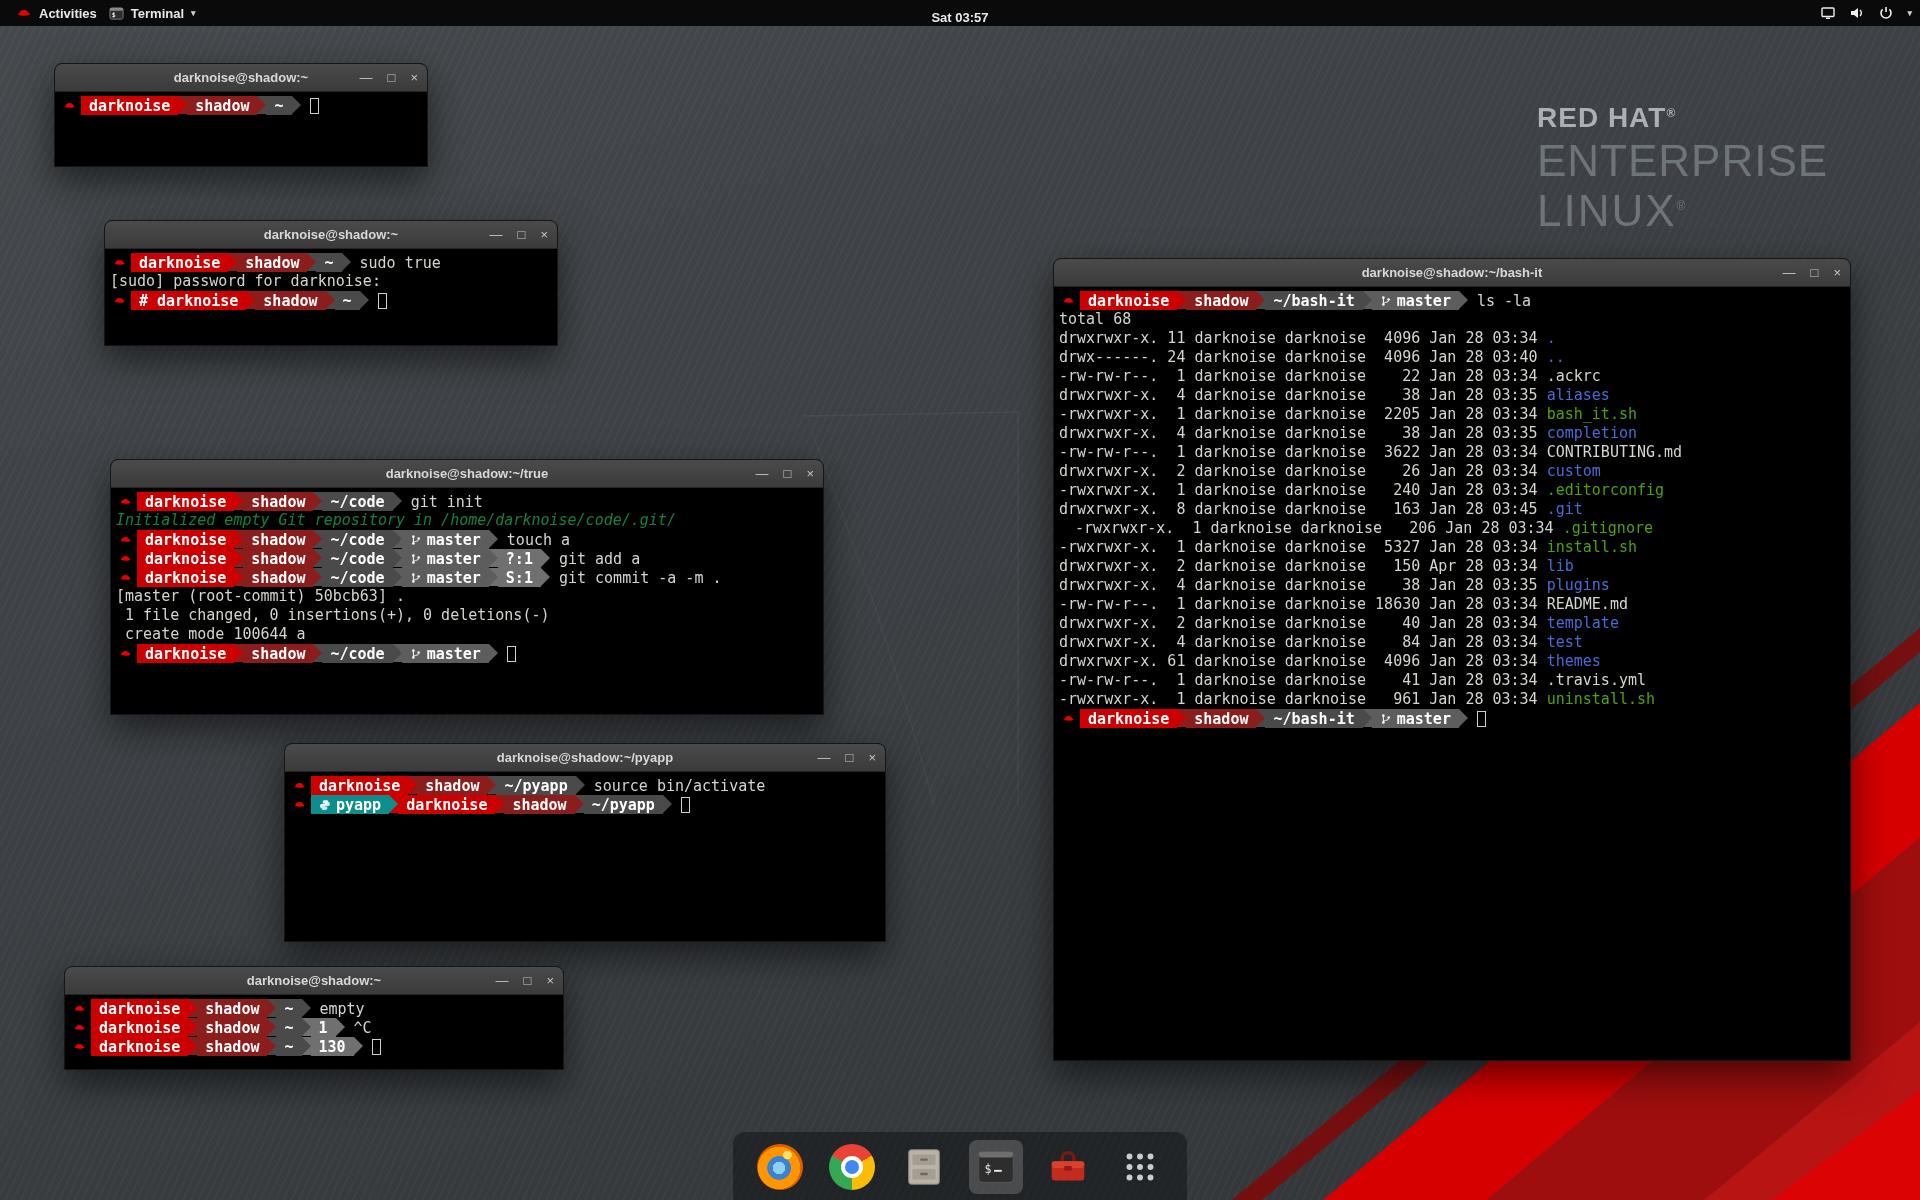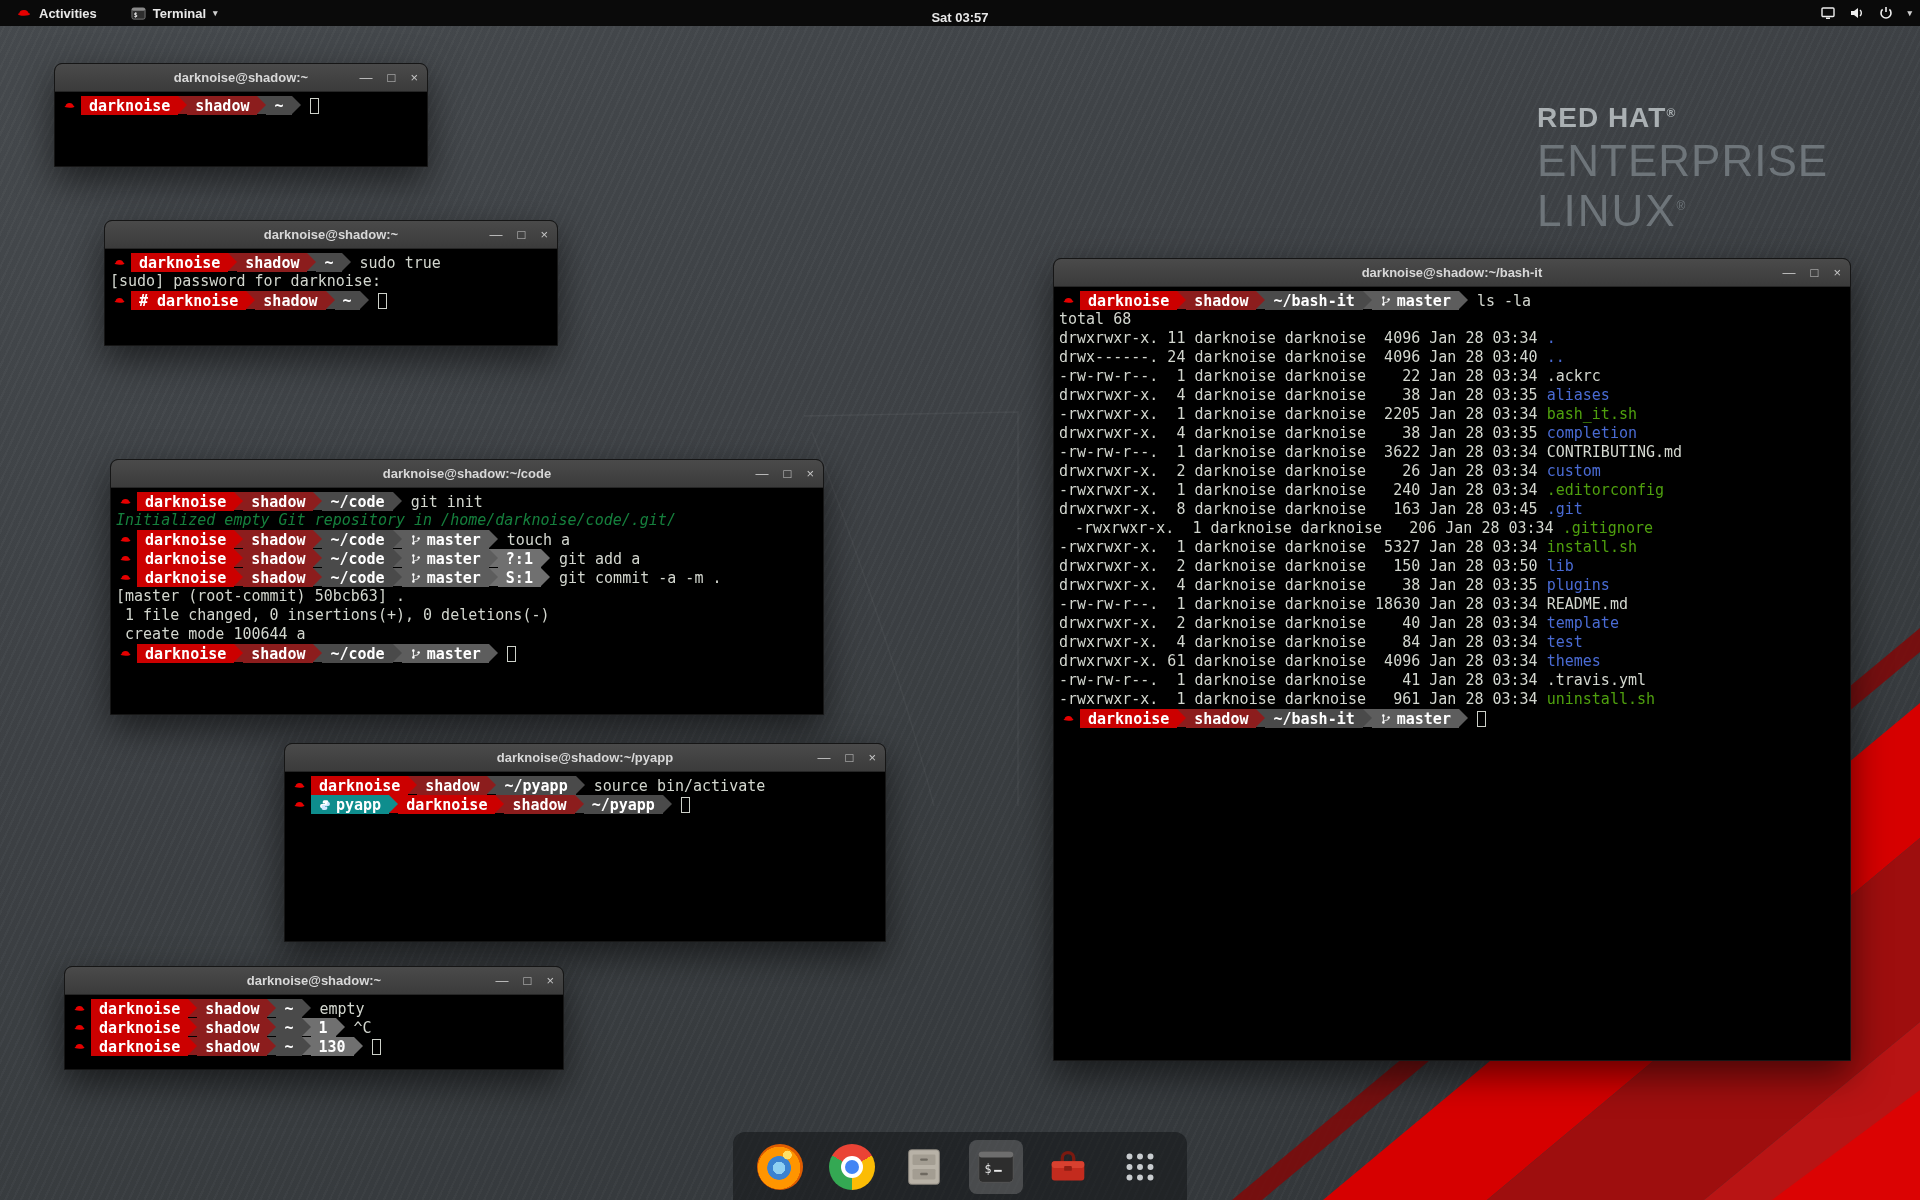--- a/index.html
+++ b/index.html
@@ -7,21 +7,21 @@
   .stage { position:relative; width:1920px; height:1200px; overflow:hidden;
            font-family:"Liberation Sans", sans-serif;
            background:linear-gradient(160deg,#474b4f 0%,#3e4246 40%,#323639 100%); }
   .pinstripes { position:absolute; inset:0; z-index:1; pointer-events:none;
     background:repeating-linear-gradient(115deg, rgba(255,255,255,0.018) 0 2px, rgba(0,0,0,0.025) 2px 7px); }
   .deco { position:absolute; inset:0; z-index:2; pointer-events:none; }
 
   
   .topbar { position:absolute; left:0; top:0; right:0; height:26px; background:#0a0a0a;
             display:flex; align-items:center; color:#e8e8e8; font-size:13px; font-weight:600; z-index:90; }
-  .tb-left { display:flex; align-items:center; gap:22px; padding-left:10px; }
+  .tb-left { display:flex; align-items:center; padding-left:10px; }
   .tb-group { display:flex; align-items:center; gap:7px; height:26px; padding:0 6px; cursor:default; }
   .tb-ico svg { display:block; }
   .tb-clock { position:absolute; left:50%; top:0; transform:translateX(-50%); height:34px;
               display:flex; align-items:center; font-weight:700; }
   .tb-right { position:absolute; right:8px; top:0; height:26px; display:flex; align-items:center; gap:13px; }
   .tb-caret { font-size:9px; color:#cfcfcf; }
 
   
   .brand { position:absolute; left:1537px; top:102px; z-index:2; color:#9ba1a4; user-select:none; }
   .brand .b1 { font-size:28px; font-weight:700; letter-spacing:1px; color:#aab0b3; }
@@ -199,21 +199,21 @@
           <span class="sep" style="border-left-color: rgb(140, 29, 29); border-top-color: rgb(74, 74, 74); border-bottom-color: rgb(74, 74, 74);"></span>
           <span class="seg" style="background: rgb(74, 74, 74);">~</span>
           <span class="sep" style="border-left-color: rgb(74, 74, 74);"></span>
           <span class="cursor"></span>
         </div>
       </div>
   </div>
 
   <div class="window" style="left:110px; top:459px; width:714px; height:256px;">
     <div class="titlebar">
-      <span>darknoise@shadow:~/code</span>
+      <span>darknoise@shadow:~/true</span>
       <span class="controls">
         <span>—</span>
         <span>□</span>
         <span>×</span>
       </span>
     </div>
     <div class="term-body">
         <div class="trow prow">
           <span class="hat">
             <svg viewBox="0 0 16 16">
@@ -465,21 +465,21 @@
         <div class="trow orow"><span style="color: rgb(211, 215, 207);">-rw-rw-r--.  1 darknoise darknoise    22 Jan 28 03:34 </span><span style="color: rgb(211, 215, 207);">.ackrc</span></div>
         <div class="trow orow"><span style="color: rgb(211, 215, 207);">drwxrwxr-x.  4 darknoise darknoise    38 Jan 28 03:35 </span><span style="color: rgb(74, 107, 212);">aliases</span></div>
         <div class="trow orow"><span style="color: rgb(211, 215, 207);">-rwxrwxr-x.  1 darknoise darknoise  2205 Jan 28 03:34 </span><span style="color: rgb(79, 160, 14);">bash_it.sh</span></div>
         <div class="trow orow"><span style="color: rgb(211, 215, 207);">drwxrwxr-x.  4 darknoise darknoise    38 Jan 28 03:35 </span><span style="color: rgb(74, 107, 212);">completion</span></div>
         <div class="trow orow"><span style="color: rgb(211, 215, 207);">-rw-rw-r--.  1 darknoise darknoise  3622 Jan 28 03:34 </span><span style="color: rgb(211, 215, 207);">CONTRIBUTING.md</span></div>
         <div class="trow orow"><span style="color: rgb(211, 215, 207);">drwxrwxr-x.  2 darknoise darknoise    26 Jan 28 03:34 </span><span style="color: rgb(74, 107, 212);">custom</span></div>
         <div class="trow orow"><span style="color: rgb(211, 215, 207);">-rwxrwxr-x.  1 darknoise darknoise   240 Jan 28 03:34 </span><span style="color: rgb(79, 160, 14);">.editorconfig</span></div>
         <div class="trow orow"><span style="color: rgb(211, 215, 207);">drwxrwxr-x.  8 darknoise darknoise   163 Jan 28 03:45 </span><span style="color: rgb(74, 107, 212);">.git</span></div>
         <div class="trow orow"><span style="color: rgb(211, 215, 207); margin-left: 16px;">-rwxrwxr-x.  1 darknoise darknoise   206 Jan 28 03:34 </span><span style="color: rgb(79, 160, 14);">.gitignore</span></div>
         <div class="trow orow"><span style="color: rgb(211, 215, 207);">-rwxrwxr-x.  1 darknoise darknoise  5327 Jan 28 03:34 </span><span style="color: rgb(79, 160, 14);">install.sh</span></div>
-        <div class="trow orow"><span style="color: rgb(211, 215, 207);">drwxrwxr-x.  2 darknoise darknoise   150 Jan 28 03:50 </span><span style="color: rgb(74, 107, 212);">lib</span></div>
+        <div class="trow orow"><span style="color: rgb(211, 215, 207);">drwxrwxr-x.  2 darknoise darknoise   150 Apr 28 03:34 </span><span style="color: rgb(74, 107, 212);">lib</span></div>
         <div class="trow orow"><span style="color: rgb(211, 215, 207);">drwxrwxr-x.  4 darknoise darknoise    38 Jan 28 03:35 </span><span style="color: rgb(74, 107, 212);">plugins</span></div>
         <div class="trow orow"><span style="color: rgb(211, 215, 207);">-rw-rw-r--.  1 darknoise darknoise 18630 Jan 28 03:34 </span><span style="color: rgb(211, 215, 207);">README.md</span></div>
         <div class="trow orow"><span style="color: rgb(211, 215, 207);">drwxrwxr-x.  2 darknoise darknoise    40 Jan 28 03:34 </span><span style="color: rgb(74, 107, 212);">template</span></div>
         <div class="trow orow"><span style="color: rgb(211, 215, 207);">drwxrwxr-x.  4 darknoise darknoise    84 Jan 28 03:34 </span><span style="color: rgb(74, 107, 212);">test</span></div>
         <div class="trow orow"><span style="color: rgb(211, 215, 207);">drwxrwxr-x. 61 darknoise darknoise  4096 Jan 28 03:34 </span><span style="color: rgb(74, 107, 212);">themes</span></div>
         <div class="trow orow"><span style="color: rgb(211, 215, 207);">-rw-rw-r--.  1 darknoise darknoise    41 Jan 28 03:34 </span><span style="color: rgb(211, 215, 207);">.travis.yml</span></div>
         <div class="trow orow"><span style="color: rgb(211, 215, 207);">-rwxrwxr-x.  1 darknoise darknoise   961 Jan 28 03:34 </span><span style="color: rgb(79, 160, 14);">uninstall.sh</span></div>
         <div class="trow prow">
           <span class="hat">
             <svg viewBox="0 0 16 16">

